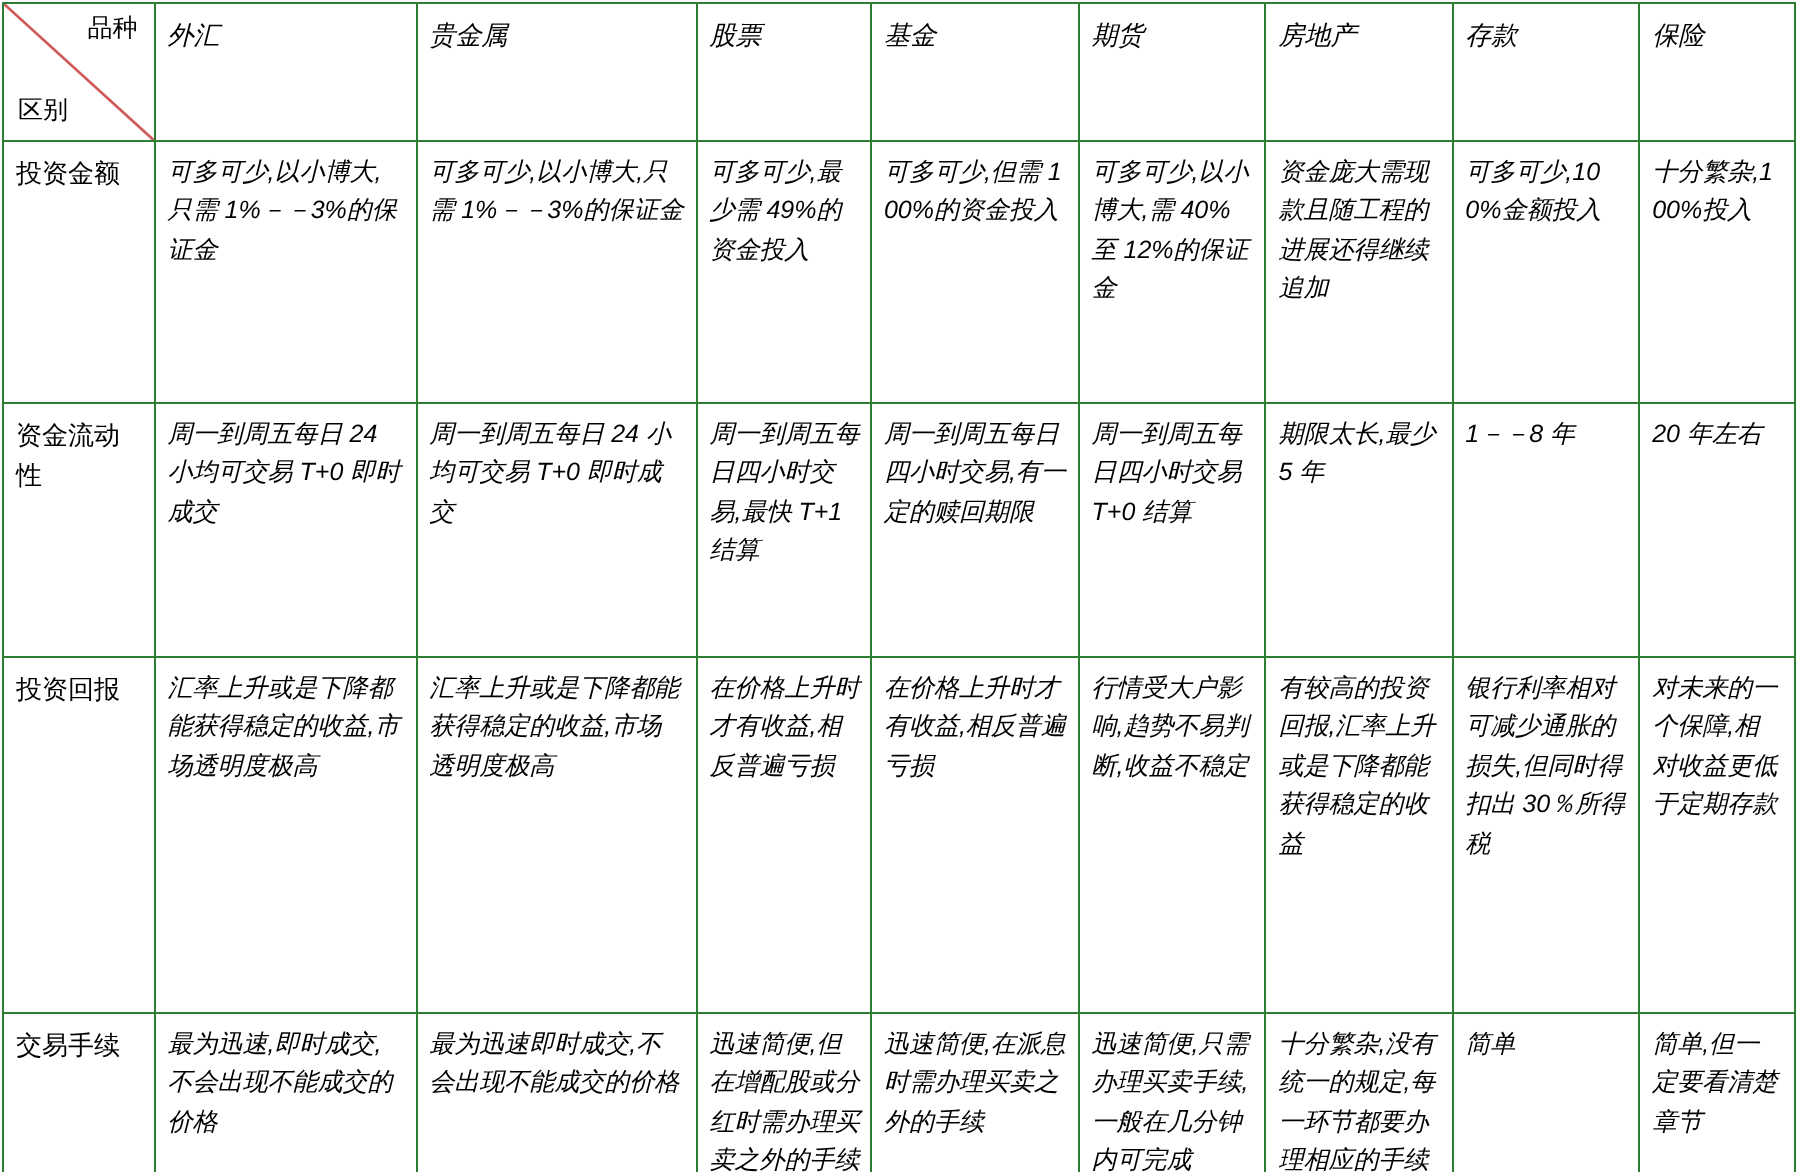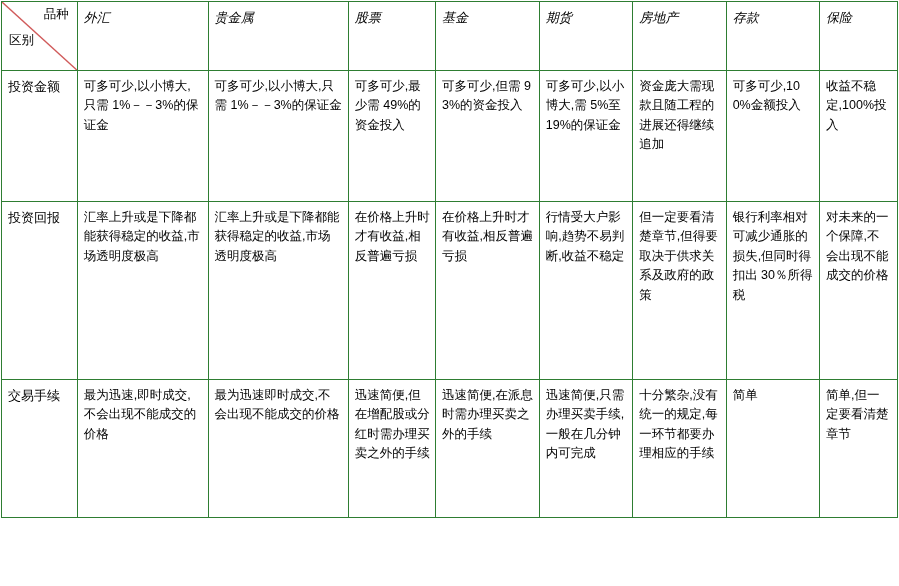--- a/index.html
+++ b/index.html
@@ -48,38 +48,39 @@
     width: 100%; height: 100%;
   }
   td.corner .lbl-top {
     position: absolute;
     top: 3px;
     right: 8px;
     font-size: 12.5px;
   }
   td.corner .lbl-bottom {
     position: absolute;
-    bottom: 20px;
+    bottom: 5px;
     left: 7px;
     font-size: 12.5px;
   }
   th.colhead {
     text-align: center;
     vertical-align: middle;
     font-size: 13px;
     height: 56px;
     font-style: italic;
   }
   td.rowhead {
     vertical-align: middle;
     font-size: 13px;
     padding-left: 7px;
   }
   td.cell {
     font-size: 12.5px;
+    font-style: italic;
   }
   
   col.c0 { width: 73px; }
   col.c1 { width: 126px; }
   col.c2 { width: 135px; }
   col.c3 { width: 84px; }
   col.c4 { width: 100px; }
   col.c5 { width: 90px; }
   col.c6 { width: 90px; }
   col.c7 { width: 90px; }
@@ -124,36 +125,47 @@
         <th class="colhead">存款</th>
         <th class="colhead">保险</th>
       </tr>
     </thead>
     <tbody>
       <tr class="r1">
         <td class="rowhead">投资金额</td>
         <td class="cell">可多可少,以小博大,只需 1%－－3%的保证金</td>
         <td class="cell">可多可少,以小博大,只需 1%－－3%的保证金</td>
         <td class="cell">可多可少,最少需 49%的资金投入</td>
-        <td class="cell">可多可少,但需 93%的资金投入</td>
-        <td class="cell">可多可少,以小博大,需 5%至 19%的保证金</td>
+        <td class="cell">可多可少,但需 100%的资金投入</td>
+        <td class="cell">可多可少,以小博大,需 40%至 12%的保证金</td>
         <td class="cell">资金庞大需现款且随工程的进展还得继续追加</td>
         <td class="cell">可多可少,100%金额投入</td>
-        <td class="cell">收益不稳定,100%投入</td>
+        <td class="cell">十分繁杂,100%投入</td>
+      </tr>
+      <tr class="r2">
+        <td class="rowhead">资金流动性</td>
+        <td class="cell">周一到周五每日 24 小均可交易 T+0 即时成交</td>
+        <td class="cell">周一到周五每日 24 小均可交易 T+0 即时成交</td>
+        <td class="cell">周一到周五每日四小时交易,最快 T+1 结算</td>
+        <td class="cell">周一到周五每日四小时交易,有一定的赎回期限</td>
+        <td class="cell">周一到周五每日四小时交易 T+0 结算</td>
+        <td class="cell">期限太长,最少 5 年</td>
+        <td class="cell">1－－8 年</td>
+        <td class="cell">20 年左右</td>
       </tr>
       <tr class="r3">
         <td class="rowhead">投资回报</td>
         <td class="cell">汇率上升或是下降都能获得稳定的收益,市场透明度极高</td>
         <td class="cell">汇率上升或是下降都能获得稳定的收益,市场透明度极高</td>
         <td class="cell">在价格上升时才有收益,相反普遍亏损</td>
         <td class="cell">在价格上升时才有收益,相反普遍亏损</td>
         <td class="cell">行情受大户影响,趋势不易判断,收益不稳定</td>
-        <td class="cell">但一定要看清楚章节,但得要取决于供求关系及政府的政策</td>
+        <td class="cell">有较高的投资回报,汇率上升或是下降都能获得稳定的收益</td>
         <td class="cell">银行利率相对可减少通胀的损失,但同时得扣出 30％所得税</td>
-        <td class="cell">对未来的一个保障,不会出现不能成交的价格</td>
+        <td class="cell">对未来的一个保障,相对收益更低于定期存款</td>
       </tr>
       <tr class="r4">
         <td class="rowhead">交易手续</td>
         <td class="cell">最为迅速,即时成交,不会出现不能成交的价格</td>
         <td class="cell">最为迅速即时成交,不会出现不能成交的价格</td>
         <td class="cell">迅速简便,但在增配股或分红时需办理买卖之外的手续</td>
         <td class="cell">迅速简便,在派息时需办理买卖之外的手续</td>
         <td class="cell">迅速简便,只需办理买卖手续,一般在几分钟内可完成</td>
         <td class="cell">十分繁杂,没有统一的规定,每一环节都要办理相应的手续</td>
         <td class="cell">简单</td>

